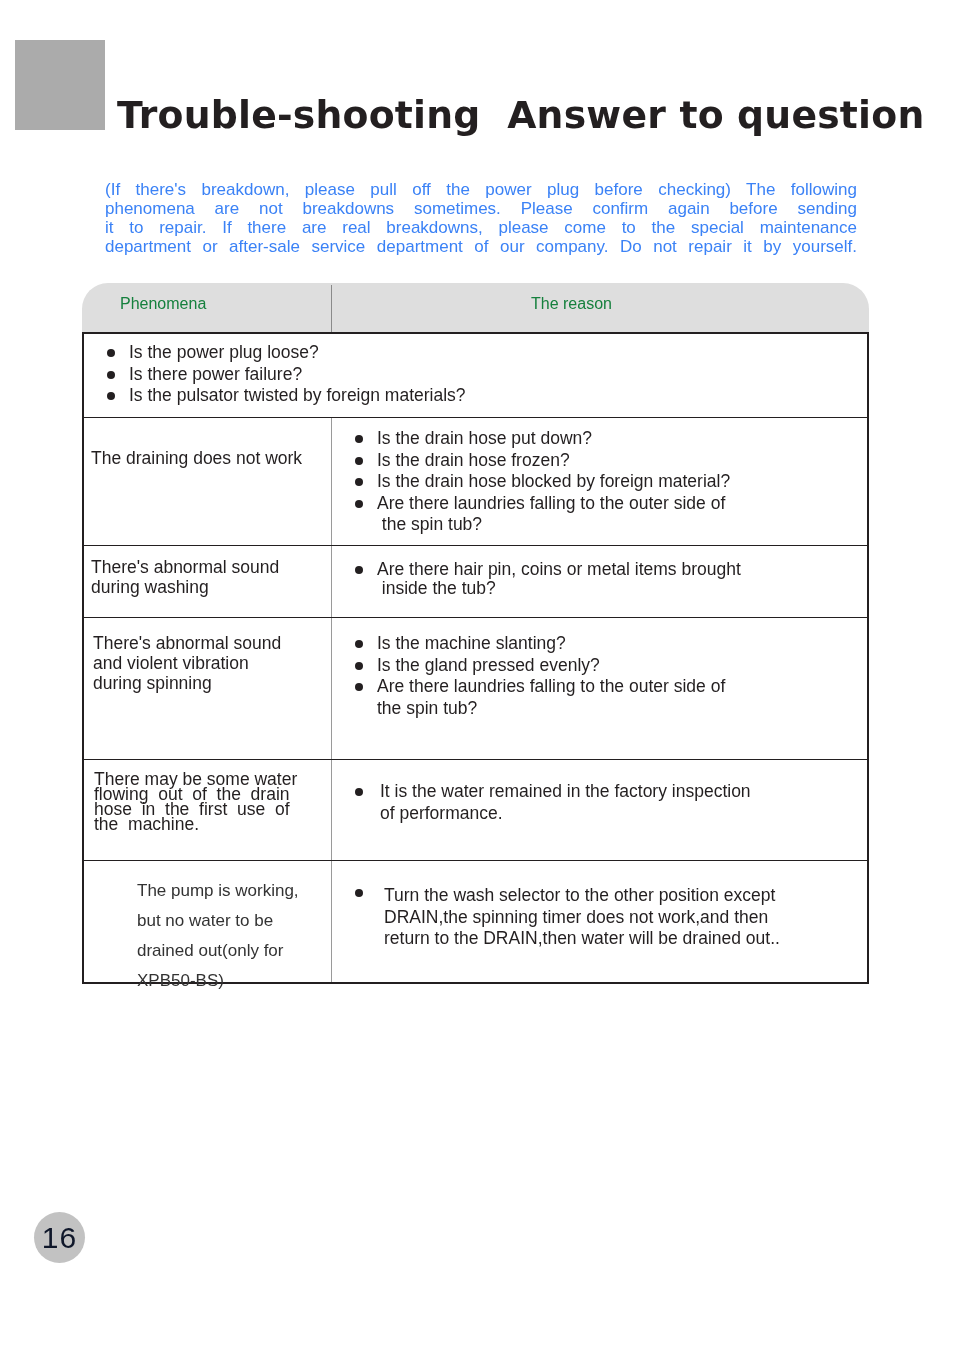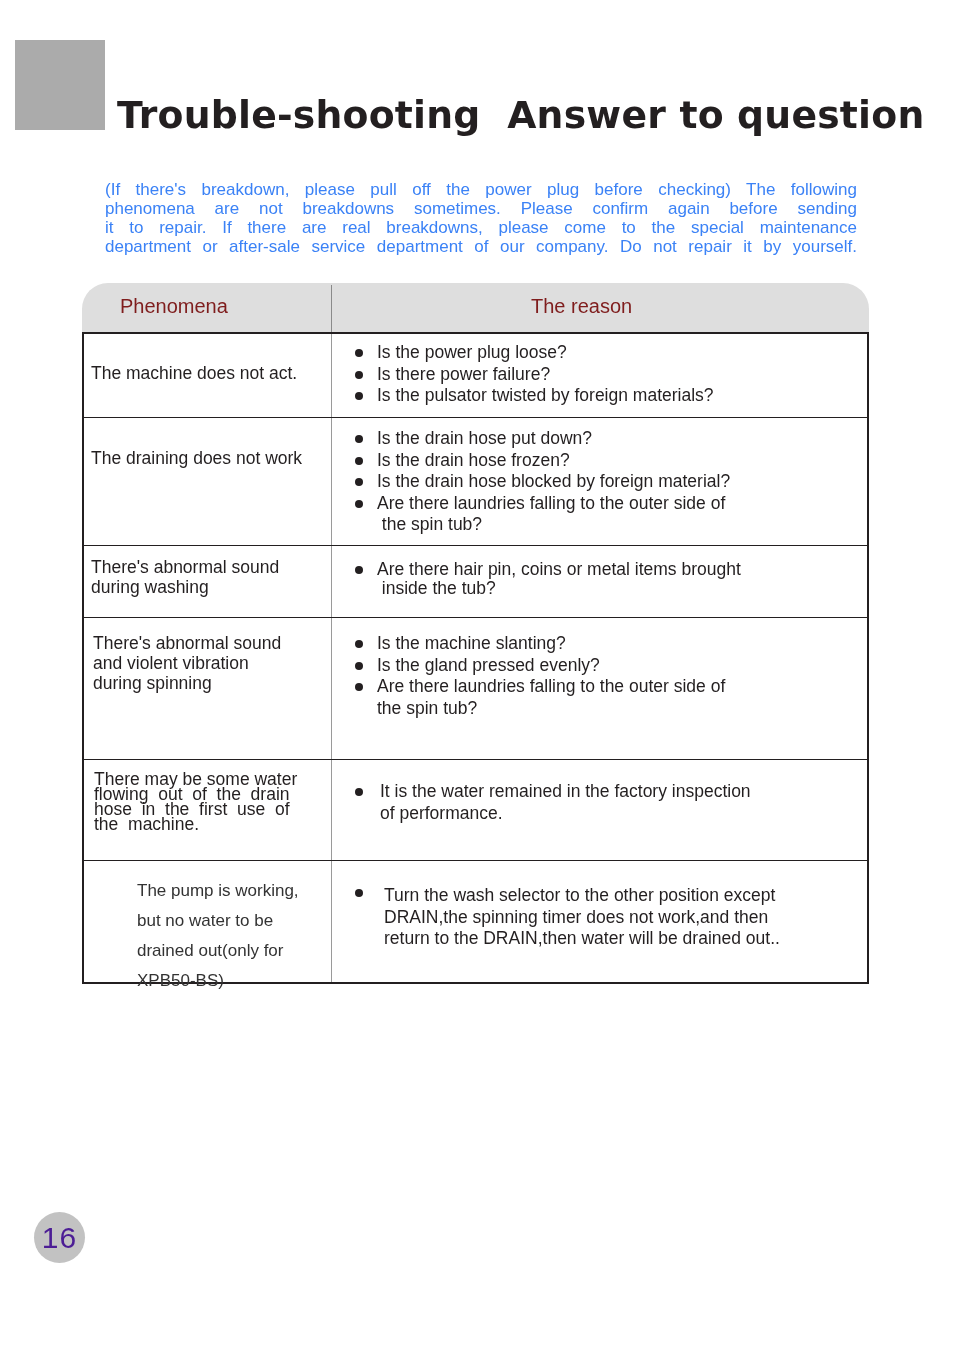--- a/index.html
+++ b/index.html
@@ -72,22 +72,22 @@
       position: absolute;
       left: 249px;
       top: 2px;
       width: 1px;
       height: 47px;
       background: #8a8a8a;
     }
     .header-cell {
       position: absolute;
       top: 12px;
-      font-size: 20px;
-      color: #7f1d1d;
+      font-size: 16px;
+      color: #15803d;
     }
     .header-cell.phen { left: 38px; }
     .header-cell.reason { left: 449px; }
 
     .table-body {
       border: 2px solid #231f20;
       border-top: 2px solid #231f20;
       border-bottom: 2px solid #231f20;
     }
     .row {
@@ -154,21 +154,21 @@
       left: 34px;
       top: 1212px;
       width: 51px;
       height: 51px;
       border-radius: 50%;
       background: #c2c2c2;
       display: flex;
       align-items: center;
       justify-content: center;
       font-size: 30px;
-      color: #4c1d95;
+      color: #0f172a;
       letter-spacing: 1px;
     }
   </style>
 </head>
 <body>
 
 <div class="corner-block"></div>
 
 <h1 class="page-title">Trouble-shooting  Answer to question</h1>
 
@@ -182,23 +182,20 @@
 <div class="table">
   <div class="table-header">
     <span class="header-cell phen">Phenomena</span>
     <div class="header-divider"></div>
     <span class="header-cell reason">The reason</span>
   </div>
 
   <div class="table-body">
 
     <div class="row r1">
-      <div class="cell-phen">
-        <span class="ptext" style="top:29px;">The machine does not act.</span>
-      </div>
       <div class="cell-reason">
         <ul style="top:8px;">
           <li><span class="bullet"></span><span>Is the power plug loose?</span></li>
           <li><span class="bullet"></span><span>Is there power failure?</span></li>
           <li><span class="bullet"></span><span>Is the pulsator twisted by foreign materials?</span></li>
         </ul>
       </div>
     </div>
 
     <div class="row r2">

